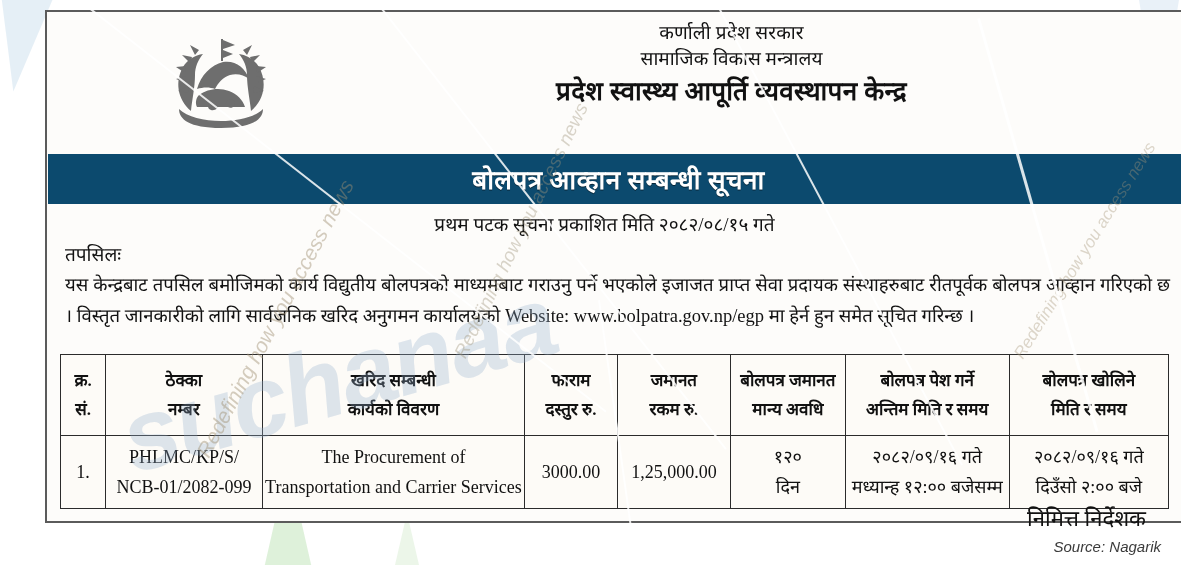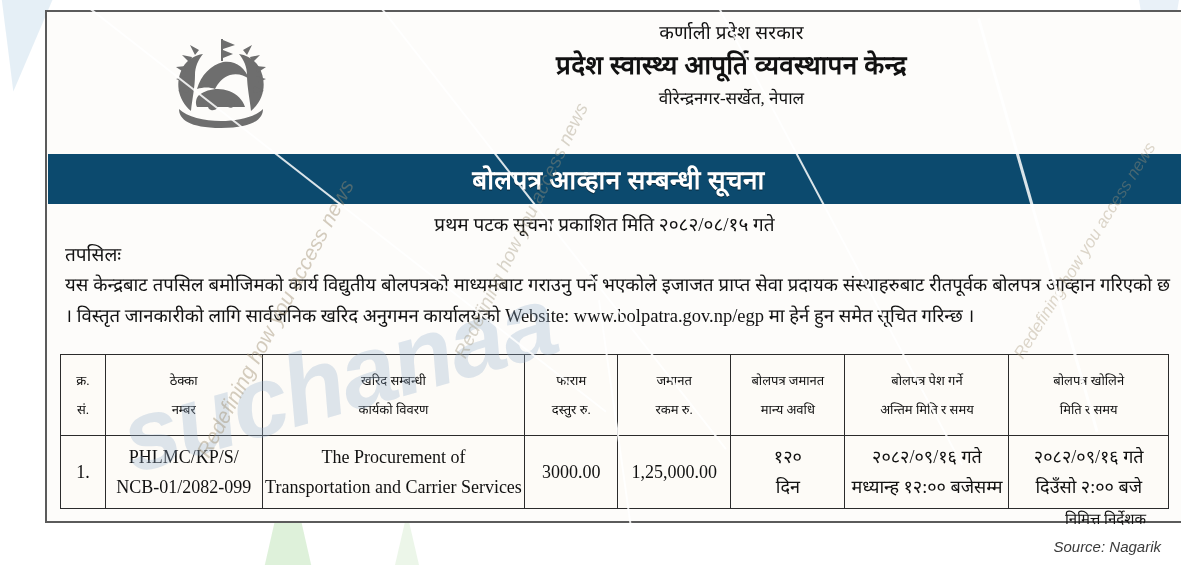--- a/index.html
+++ b/index.html
@@ -180,22 +180,22 @@
     border-collapse: collapse;
     background: #fdfbf7;
   }
   #tender-table td, #tender-table th {
     border: 1px solid #2b2b2b;
     text-align: center;
     vertical-align: middle;
     padding: 3px 2px;
   }
   #tender-table thead th {
-    font-weight: normal;
-    font-size: 13px;
+    font-weight: bold;
+    font-size: 17px;
     line-height: 29px;
     height: 74px;
   }
   #tender-table tbody td {
     font-size: 18px;
     line-height: 30px;
     height: 66px;
   }
   .cell-2line { white-space: pre-line; }
   .col-sn    { width: 42px; }
@@ -206,21 +206,21 @@
   .col-valid { width: 115px; }
   .col-sub   { width: 165px; }
   .col-open  { width: 160px; }
   .en { font-size: 18px; }
 
   
   #signature {
     position: absolute;
     right: 42px;
     top: 494px;
-    font-size: 15px;
+    font-size: 22px;
     line-height: 26px;
   }
 
   
   #source-caption {
     position: absolute;
     right: 20px;
     top: 538px;
     font-family: "Liberation Sans", sans-serif;
     font-style: italic;
@@ -317,22 +317,22 @@
           <path d="M14 80 C30 96 82 96 98 80 C98 90 88 99 56 99 C24 99 14 90 14 80 Z"></path>
 
           <path d="M44 74 c3 -4 8 -3 9 1 c1 4 -3 7 -7 6 c-3 -1 -4 -4 -2 -7 z"></path>
           <path d="M62 72 c3 -3 7 -2 8 2 c0 4 -4 6 -7 4 c-2 -1 -3 -4 -1 -6 z"></path>
         </g>
       </svg>
     </div>
 
     <div id="header-text">
       <div class="hdr-l1">कर्णाली प्रदेश सरकार</div>
+      <div class="hdr-l2">सामाजिक विकास मन्त्रालय</div>
       <div class="hdr-l3">प्रदेश स्वास्थ्य आपूर्ति व्यवस्थापन केन्द्र</div>
-      <div class="hdr-l4">वीरेन्द्रनगर-सर्खेत, नेपाल</div>
     </div>
   </div>
 
   <div id="banner">
     <span id="banner-title">बोलपत्र आव्हान सम्बन्धी सूचना</span>
   </div>
 
   <div id="body-block">
     <div id="pub-date">प्रथम पटक सूचना प्रकाशित मिति २०८२/०८/१५ गते</div>
     <div id="tapasil">तपसिलः</div>

